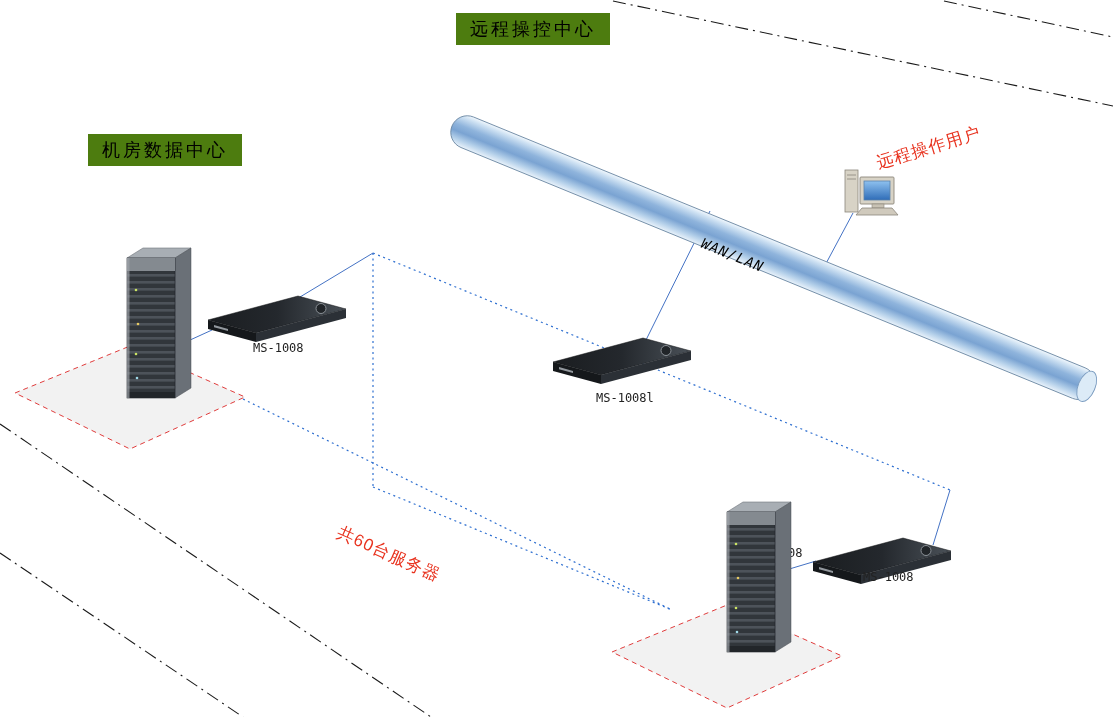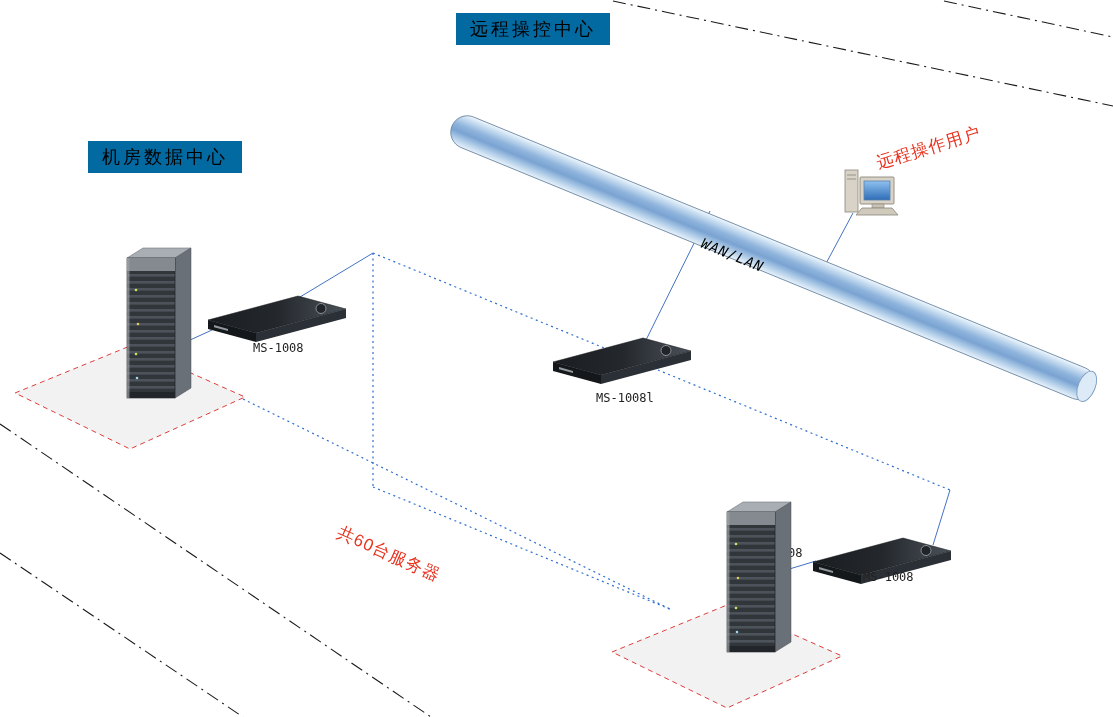--- a/index.html
+++ b/index.html
@@ -1,20 +1,20 @@
 <!DOCTYPE html>
 <html><head>
 <meta charset="utf-8">
 <style>
   html,body{margin:0;padding:0;background:#fff;}
   #canvas{position:relative;width:1113px;height:717px;overflow:hidden;
           font-family:"Liberation Sans",sans-serif;background:#fff;}
   #canvas svg{position:absolute;left:0;top:0;}
   .abs{position:absolute;}
-  .zone-label{background:#0369a1;color:#000;font-size:18px;letter-spacing:3px;
+  .zone-label{background:#4d7c0f;color:#000;font-size:18px;letter-spacing:3px;
               padding:4px 14px;white-space:nowrap;}
   .red-note{color:#e8321e;font-size:17px;letter-spacing:1px;white-space:nowrap;}
   .dev-label{font-family:"DejaVu Sans Mono",monospace;font-size:12px;color:#222;
              white-space:nowrap;}
   .wan-label{font-family:"DejaVu Sans Mono",monospace;font-style:italic;
              font-size:14px;color:#000;letter-spacing:1px;white-space:nowrap;}
   
   .bdry{stroke:#1a1a1a;stroke-width:1.1;stroke-dasharray:13 5 2 5;fill:none;}
   .solidlink{stroke:#4472c4;stroke-width:1;fill:none;}
   .dotlink{stroke:#2e6fd0;stroke-width:1.2;stroke-dasharray:2 3.5;fill:none;}
@@ -112,21 +112,21 @@
       <line x1="7" y1="14" x2="16" y2="14" stroke="#8c877c" stroke-width="0.8"></line>
       <rect x="20" y="12" width="34" height="27" rx="1" fill="#d8d3c6" stroke="#8c877c" stroke-width="0.9"></rect>
       <rect x="24" y="16" width="26" height="19" fill="url(#screenGrad)" stroke="#5a82ab" stroke-width="0.8"></rect>
       <rect x="32" y="39" width="12" height="4" fill="#c8c2b4" stroke="#8c877c" stroke-width="0.6"></rect>
       <polygon points="22,43 52,43 58,50 16,50" fill="#d0cabd" stroke="#8c877c" stroke-width="0.8"></polygon>
     </g>
   </svg>
 
   <div class="abs zone-label" style="left:456px;top:13px;">远程操控中心</div>
 
-  <div class="abs zone-label" style="left:88px;top:141px;">机房数据中心</div>
+  <div class="abs zone-label" style="left:88px;top:134px;">机房数据中心</div>
 
   <div class="abs red-note" style="left:877px;top:152px;transform:rotate(-17deg);transform-origin:0 50%;">远程操作用户</div>
 
   <div class="abs red-note" style="left:338px;top:520px;transform:rotate(24deg);transform-origin:0 50%;">共60台服务器</div>
 
   <div class="abs wan-label" style="left:705px;top:235px;transform:rotate(22.3deg);transform-origin:0 0;">WAN/LAN</div>
 
   <div class="abs dev-label" style="left:253px;top:341px;">MS-1008</div>
 
   <div class="abs dev-label" style="left:596px;top:391px;">MS-1008l</div>

